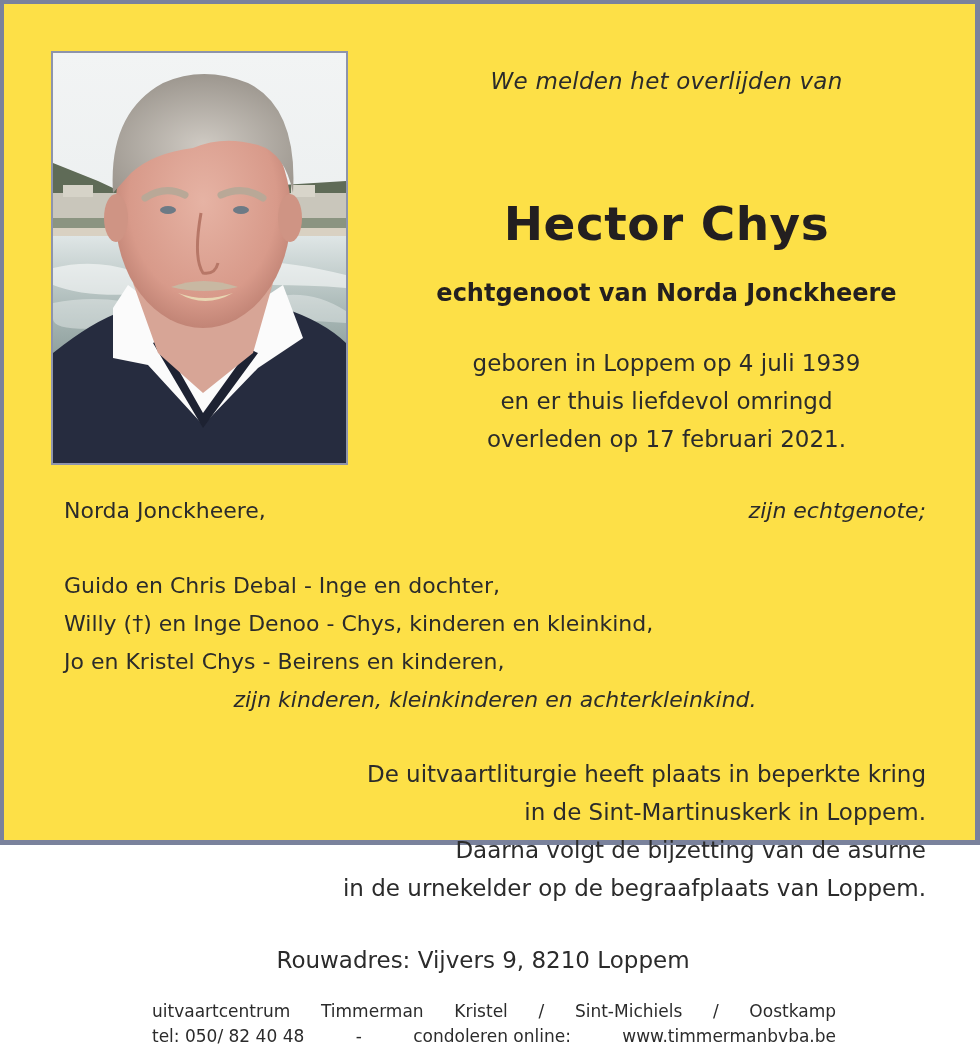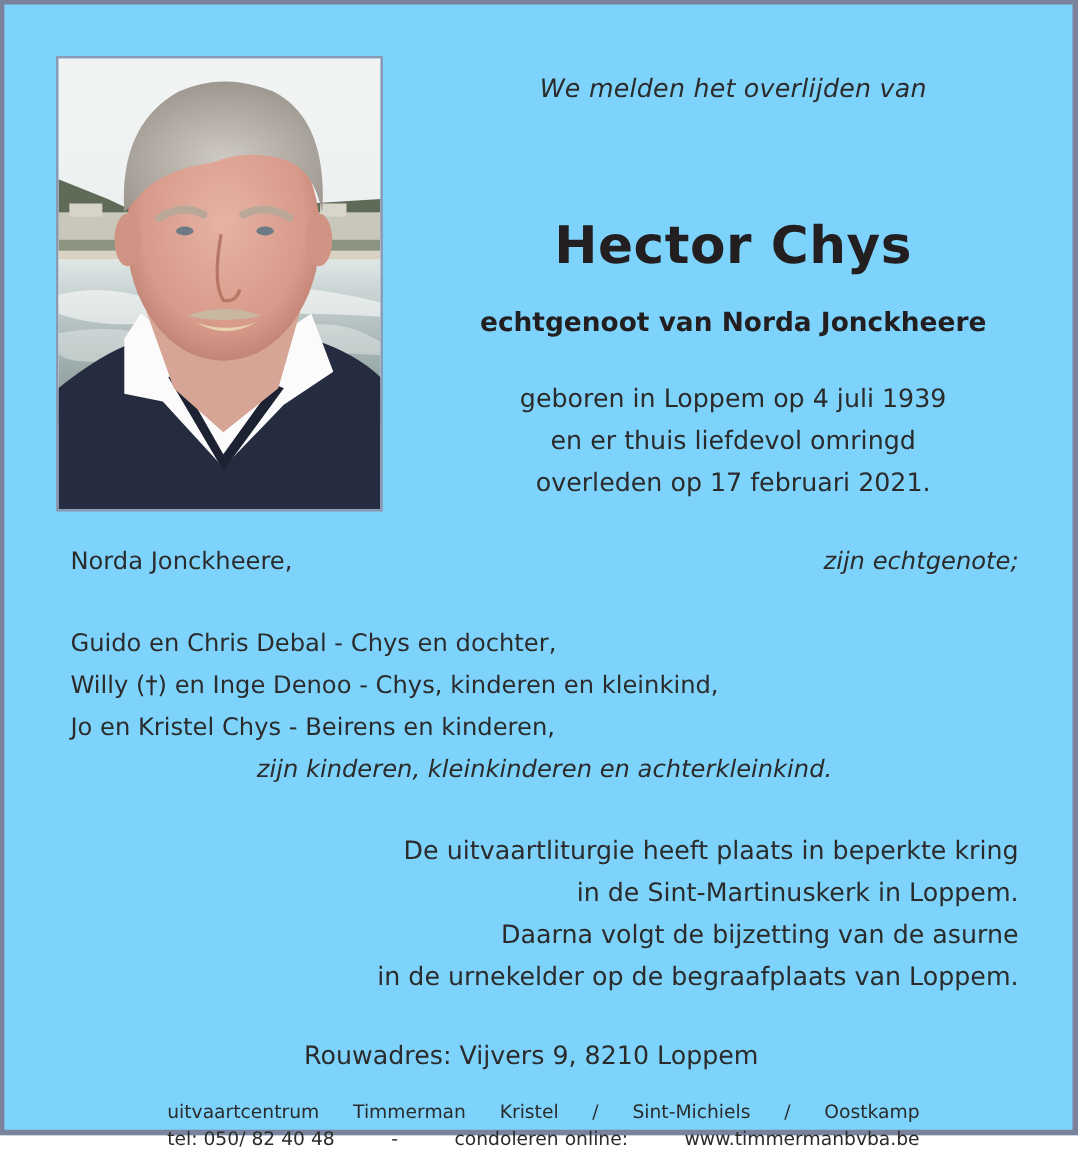--- a/index.html
+++ b/index.html
@@ -4,27 +4,27 @@
 <style>
   html, body { margin: 0; padding: 0; }
   body {
     width: 980px; height: 1063px; overflow: hidden;
     background: #ffffff;
     font-family: "DejaVu Sans", sans-serif;
     color: #231f20;
   }
   .card {
     position: absolute; left: 0; top: 0;
-    width: 980px; height: 1032px;
+    width: 980px; height: 845px;
     box-sizing: border-box;
     border-top: 4px solid #7a829c;
     border-left: 4px solid #7a829c;
     border-right: 5px solid #7a829c;
     border-bottom: 5px solid #7a829c;
-    background: #7dd3fc;
+    background: #fde047;
   }
   .photo {
     position: absolute; left: 47px; top: 47px;
     width: 297px; height: 414px;
     box-sizing: border-box;
     border: 2px solid #8e94ab;
     overflow: hidden;
   }
   .photo svg { display: block; width: 100%; height: 100%; }
   .center-block {
@@ -157,21 +157,21 @@
   </div>
 
   <div class="family fam1">
     <div class="row">
       <span class="left">Norda Jonckheere,</span>
       <span class="right">zijn echtgenote;</span>
     </div>
   </div>
 
   <div class="family fam2">
-    <div class="plain-line">Guido en Chris Debal - Chys en dochter,</div>
+    <div class="plain-line">Guido en Chris Debal - Inge en dochter,</div>
     <div class="plain-line">Willy (†) en Inge Denoo - Chys, kinderen en kleinkind,</div>
     <div class="plain-line">Jo en Kristel Chys - Beirens en kinderen,</div>
     <div class="plain-line italic-right">zijn kinderen, kleinkinderen en achterkleinkind.</div>
   </div>
 
   <div class="ceremony">
     <div>De uitvaartliturgie heeft plaats in beperkte kring</div>
     <div>in de Sint-Martinuskerk in Loppem.</div>
     <div>Daarna volgt de bijzetting van de asurne</div>
     <div>in de urnekelder op de begraafplaats van Loppem.</div>

